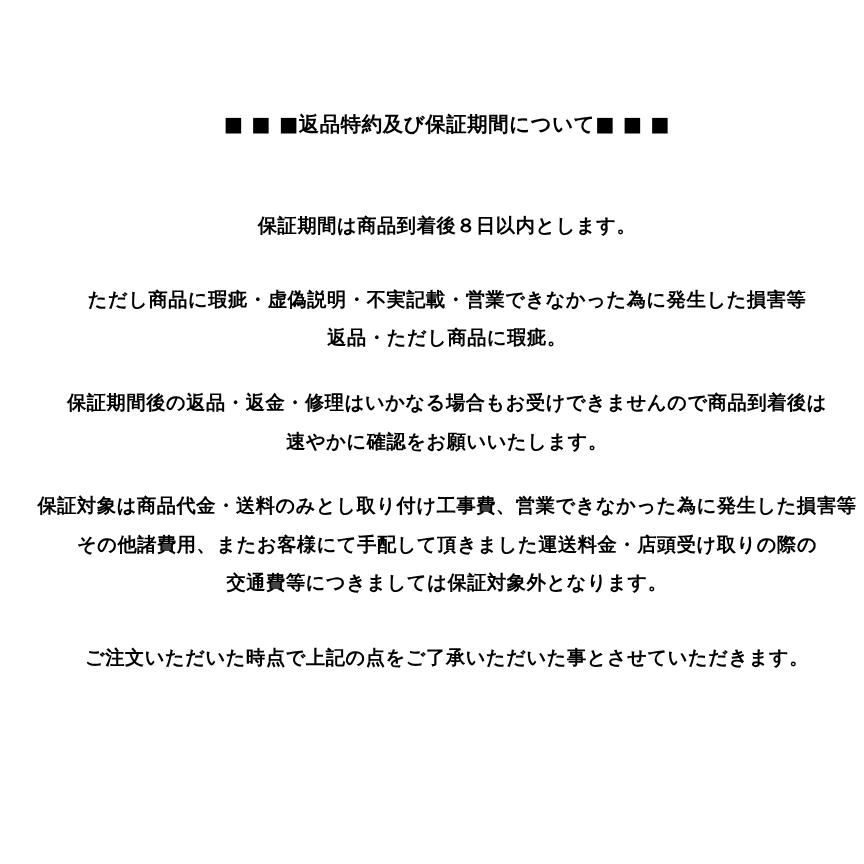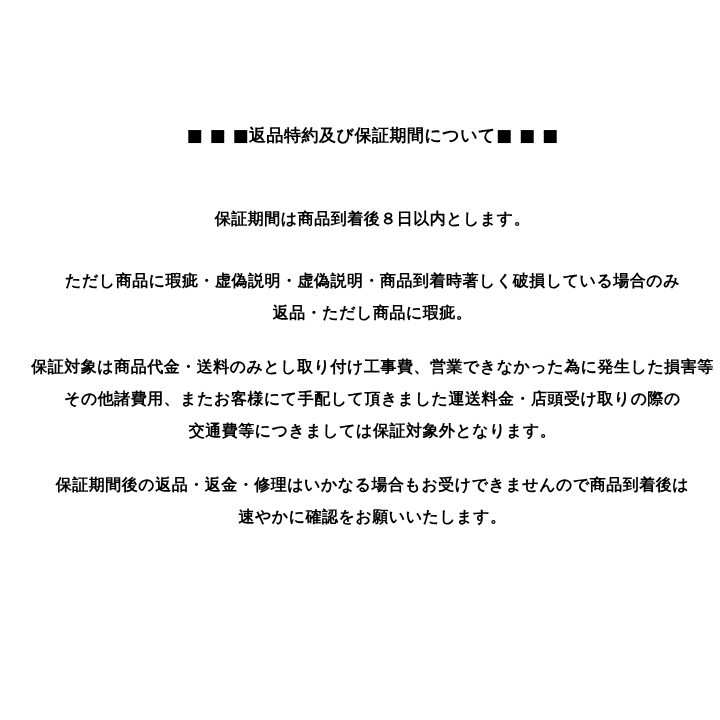--- a/index.html
+++ b/index.html
@@ -11,21 +11,21 @@
     width: 720px;
     height: 720px;
     background: #ffffff;
     overflow: hidden;
     font-family: "DejaVu Sans", "Liberation Sans", sans-serif;
     font-weight: bold;
     color: #000000;
     text-align: center;
   }
   .doc {
-    padding-top: 119px;
+    padding-top: 88px;
     margin-left: 25px;
   }
   .title {
     font-size: 17px;
     line-height: 32px;
     letter-spacing: 0.5px;
     white-space: nowrap;
   }
   .para {
     font-size: 16px;
@@ -47,30 +47,33 @@
 <div class="page">
   <div class="doc">
 
     <div class="title">■ ■ ■返品特約及び保証期間について■ ■ ■</div>
 
     <div class="para para-1">
       <div class="line">保証期間は商品到着後８日以内とします。</div>
     </div>
 
     <div class="para para-2">
-      <div class="line">ただし商品に瑕疵・虚偽説明・虚偽説明・商品到着時著しく破損している場合のみ</div>
+      <div class="line">ただし商品に瑕疵・虚偽説明・不実記載・営業できなかった為に発生した損害等</div>
       <div class="line">返品・ただし商品に瑕疵。</div>
+    </div>
+
+    <div class="para para-3">
+      <div class="line">保証期間後の返品・返金・修理はいかなる場合もお受けできませんので商品到着後は</div>
+      <div class="line">速やかに確認をお願いいたします。</div>
     </div>
 
     <div class="para para-4">
       <div class="line">保証対象は商品代金・送料のみとし取り付け工事費、営業できなかった為に発生した損害等</div>
       <div class="line">その他諸費用、またお客様にて手配して頂きました運送料金・店頭受け取りの際の</div>
       <div class="line">交通費等につきましては保証対象外となります。</div>
     </div>
 
-    <div class="para para-3">
-      <div class="line">保証期間後の返品・返金・修理はいかなる場合もお受けできませんので商品到着後は</div>
-      <div class="line">速やかに確認をお願いいたします。</div>
+    <div class="para para-5">
+      <div class="line">ご注文いただいた時点で上記の点をご了承いただいた事とさせていただきます。</div>
     </div>
-
 
   </div>
 </div>
 
 </body></html>

